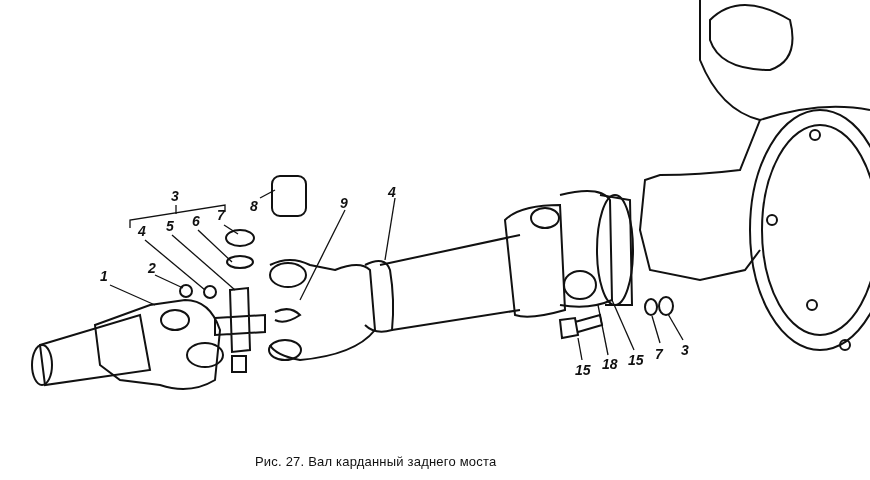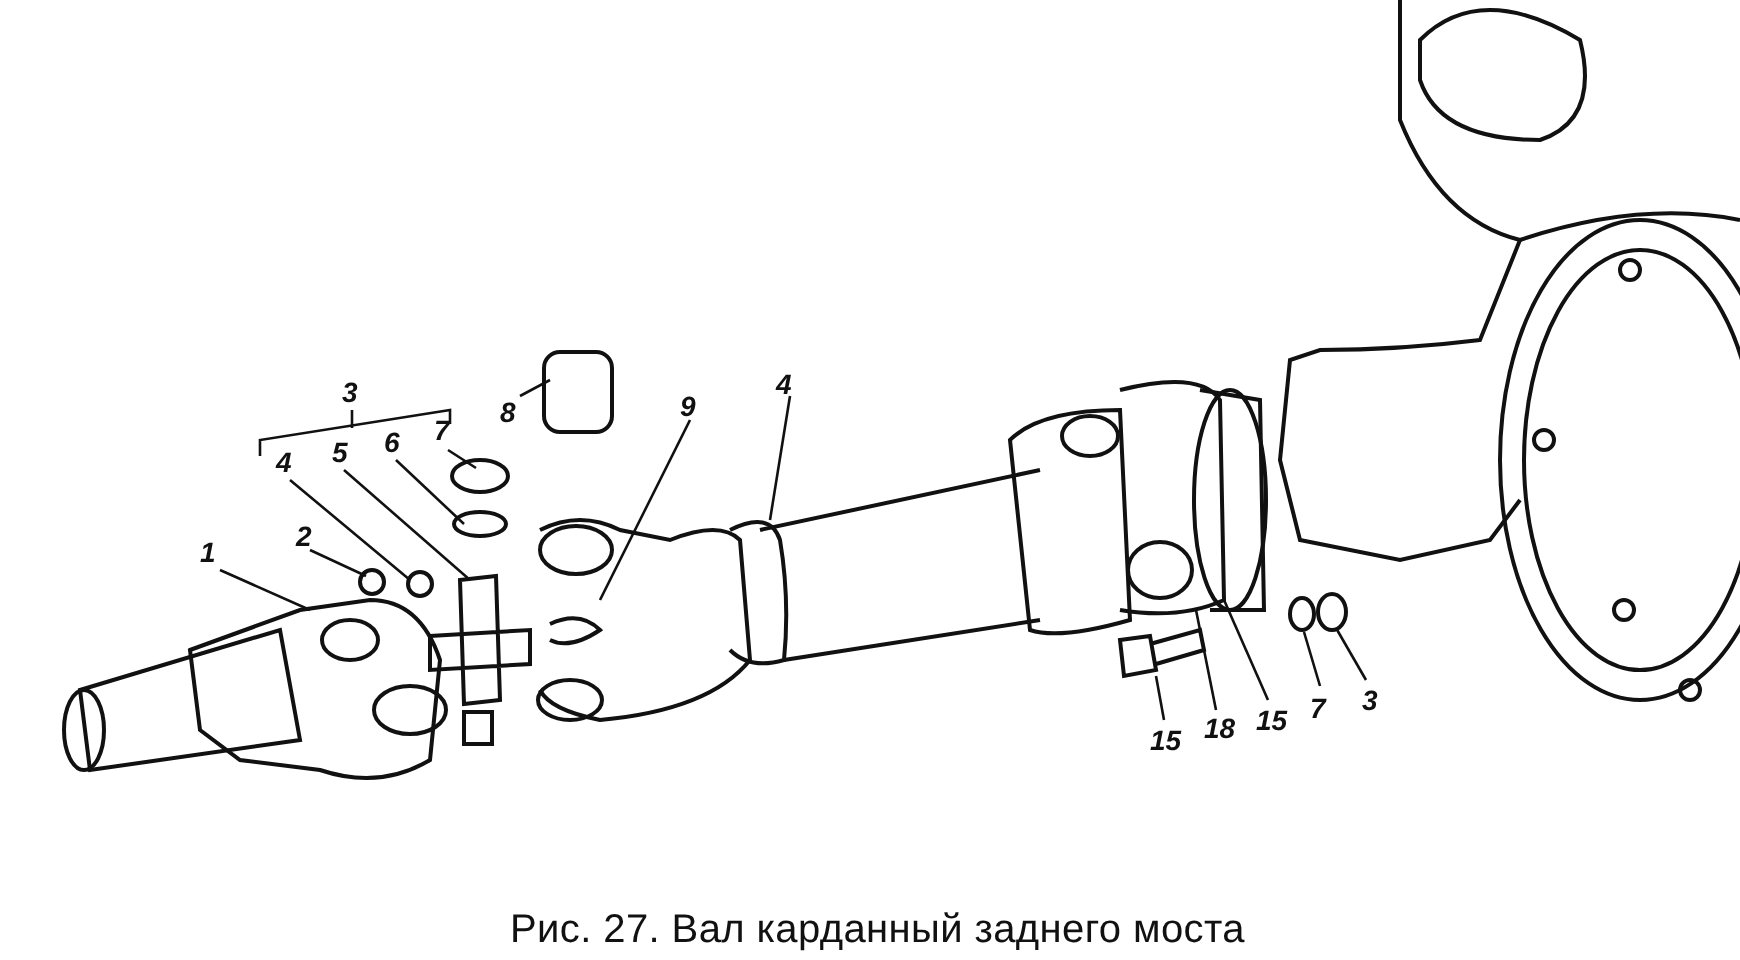--- a/index.html
+++ b/index.html
@@ -1,19 +1,19 @@
 <!DOCTYPE html>
 <html><head>
 <meta charset="utf-8">
 <style>
   html,body{margin:0;padding:0;background:#fff;}
   body{width:870px;height:480px;position:relative;overflow:hidden;font-family:"Liberation Sans",sans-serif;}
   svg{position:absolute;left:0;top:0;}
   .lbl{position:absolute;font-family:"Liberation Sans",sans-serif;font-style:italic;font-weight:bold;font-size:14px;color:#111;}
-  .caption{position:absolute;left:255px;top:454px;font-size:20px;color:#111;letter-spacing:0.2px;}
+  .caption{position:absolute;left:255px;top:454px;font-size:13px;color:#111;letter-spacing:0.2px;}
 </style>
 </head>
 <body>
 
 <svg width="870" height="480" viewBox="0 0 870 480">
   <g fill="none" stroke="#111" stroke-width="2">
 
     <path d="M700 0 L700 60 Q720 110 760 120 L740 170 Q700 175 660 175 L645 180 L640 230 L650 270 L700 280 L745 270 L760 250"></path>
     <path d="M760 120 Q820 100 870 110"></path>
     <ellipse cx="820" cy="230" rx="70" ry="120"></ellipse>

